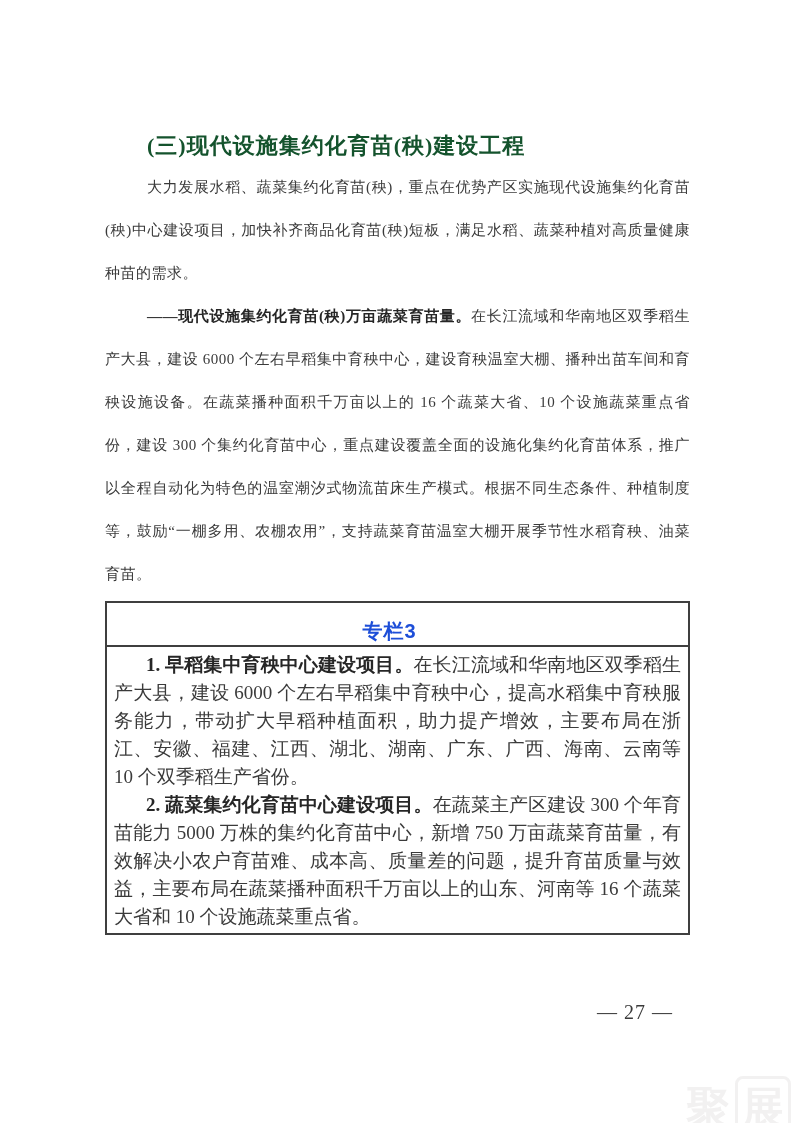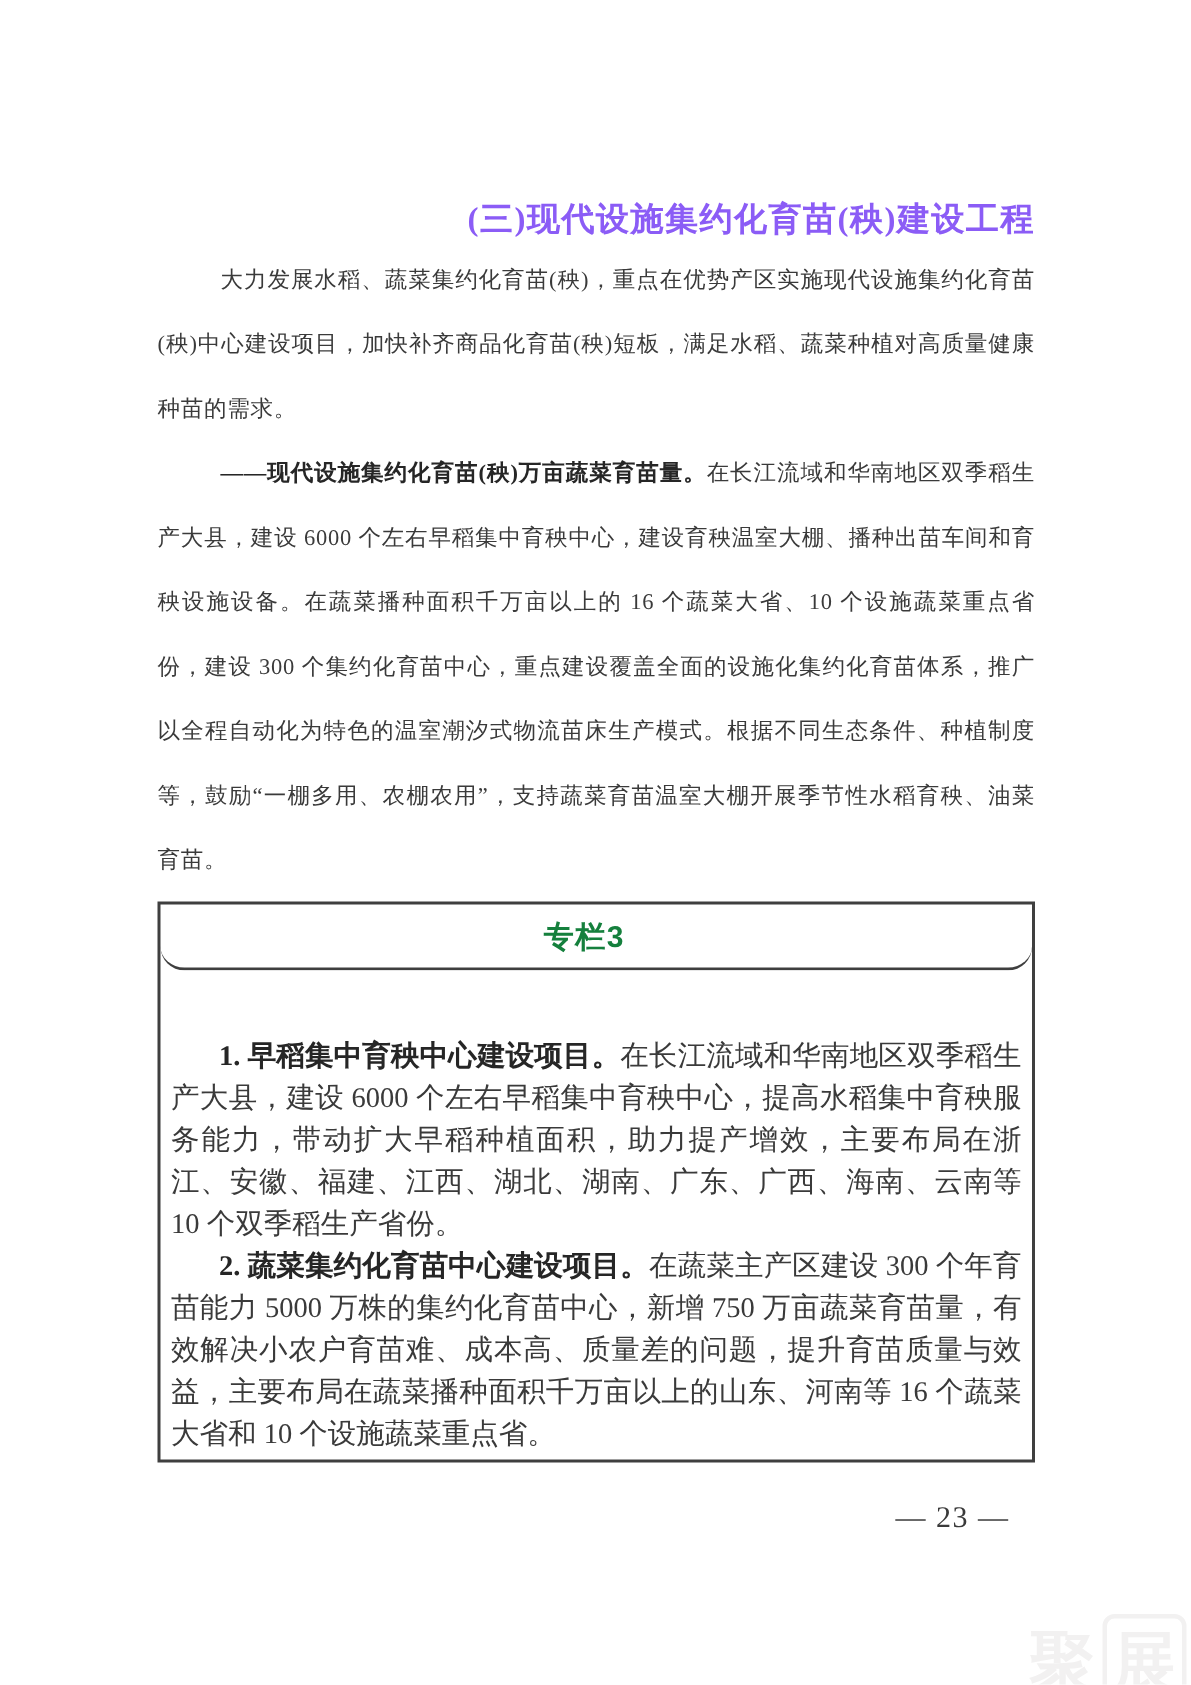--- a/index.html
+++ b/index.html
@@ -13,24 +13,23 @@
   .content {
     position:absolute;
     left:105px; top:132px;
     width:585px;
   }
   .section-heading {
     margin:0 0 6px 0;
     font-size:22px;
     line-height:28px;
     font-weight:bold;
-    color:#8b5cf6;
+    color:#14532d;
     text-indent:42px;
     letter-spacing:1px;
-    text-align:right;
   }
   p.body-para {
     margin:0;
     font-size:15px;
     line-height:43px;
     color:#3a3a3a;
     text-align:justify;
     text-justify:inter-ideograph;
     text-indent:42px;
     letter-spacing:0.5px;
@@ -38,31 +37,30 @@
   .bold-lead { font-weight:bold; color:#262626; }
   .column-box {
     margin-top:5px;
     border:2px solid #3f3f3f;
     background:#ffffff;
   }
   .box-header {
     height:42px;
     border-bottom:2px solid #3f3f3f;
     display:flex;
-    align-items:center;
+    align-items:flex-end;
     justify-content:center;
     font-family:"Liberation Sans","DejaVu Sans",sans-serif;
     font-weight:bold;
     font-size:20px;
-    color:#15803d;
+    color:#1d4ed8;
     letter-spacing:1px;
-    border-radius:16px;
   }
   .box-label { margin-right:16px; }
-  .box-body { padding:4px 7px 2px 7px;margin-top:40px; }
+  .box-body { padding:4px 7px 2px 7px; }
   p.box-item {
     margin:0;
     font-size:19px;
     line-height:28px;
     color:#3a3a3a;
     text-align:justify;
     text-justify:inter-ideograph;
     text-indent:32px;
   }
   .page-number {
@@ -110,18 +108,18 @@
 
       <p class="box-item"><span class="bold-lead">1. 早稻集中育秧中心建设项目。</span><span>在长江流域和华南地区双季稻生产大县，建设 6000 个左右早稻集中育秧中心，提高水稻集中育秧服务能力，带动扩大早稻种植面积，助力提产增效，主要布局在浙江、安徽、福建、江西、湖北、湖南、广东、广西、海南、云南等 10 个双季稻生产省份。</span></p>
 
       <p class="box-item"><span class="bold-lead">2. 蔬菜集约化育苗中心建设项目。</span><span>在蔬菜主产区建设 300 个年育苗能力 5000 万株的集约化育苗中心，新增 750 万亩蔬菜育苗量，有效解决小农户育苗难、成本高、质量差的问题，提升育苗质量与效益，主要布局在蔬菜播种面积千万亩以上的山东、河南等 16 个蔬菜大省和 10 个设施蔬菜重点省。</span></p>
 
     </div>
   </div>
 
 </div>
 
-<div class="page-number">— 23 —</div>
+<div class="page-number">— 27 —</div>
 
 <div class="watermark">
   <span>聚</span>
   <span class="watermark-boxed">展</span>
 </div>
 
 </body></html>

